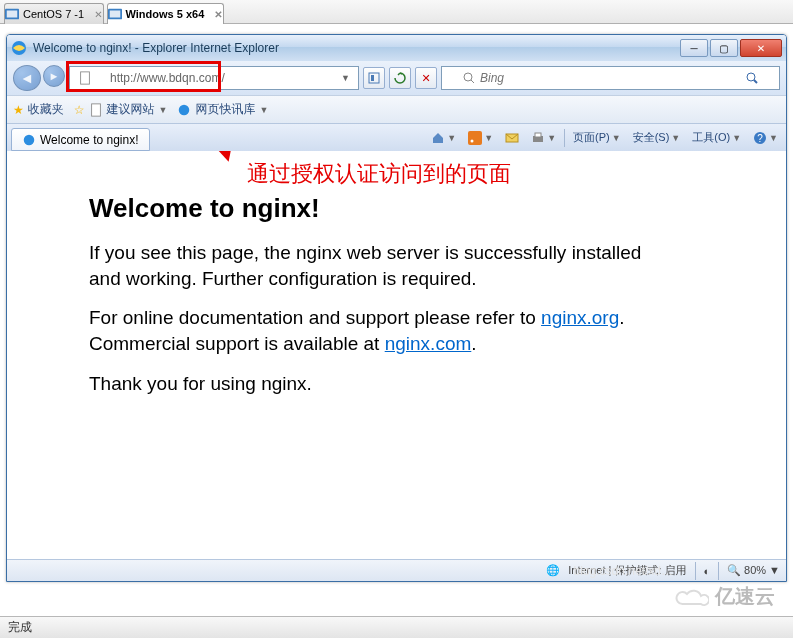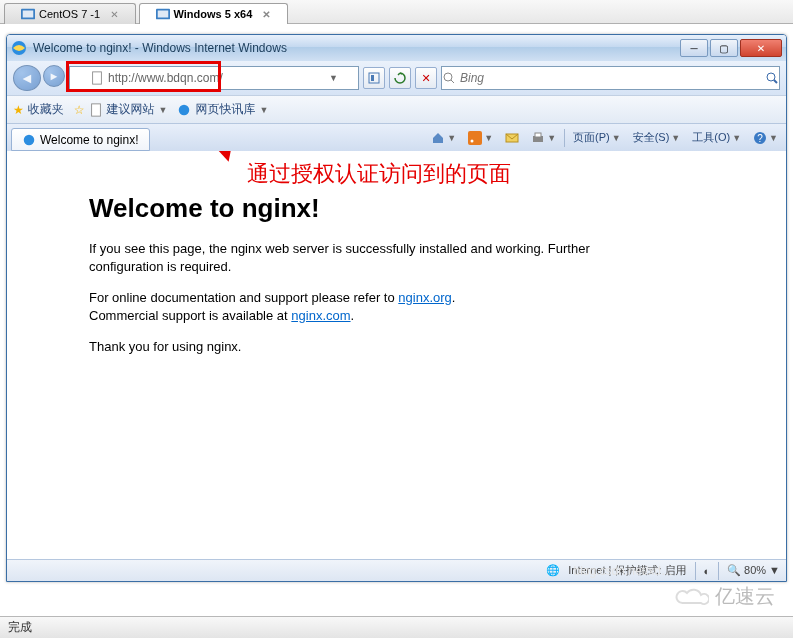--- a/index.html
+++ b/index.html
@@ -1,45 +1,45 @@
 <!DOCTYPE html>
 <html><head>
   <meta charset="utf-8">
   <style>
     * { margin: 0; padding: 0; box-sizing: border-box; font-family: "Microsoft YaHei", Tahoma, sans-serif; }
     body { width: 793px; height: 638px; background: #fff; overflow: hidden; position: relative; }
     
     
     .vm-tabs { height: 24px; background: linear-gradient(#f8f8f8, #e8e8e8); border-bottom: 1px solid #b0b0b0; display: flex; padding-left: 4px; }
-    .vm-tab { height: 21px; margin-top: 3px; padding: 2px 16px; font-size: 11px; display: flex; align-items: center; gap: 4px; background: linear-gradient(#f0f0f0, #dcdcdc); border: 1px solid #a0a0a0; border-bottom: none; border-radius: 3px 3px 0 0; margin-right: 3px; cursor: pointer; }
+    .vm-tab { height: 21px; margin-top: 3px; padding: 2px 0; font-size: 11px; display: flex; align-items: center; gap: 4px; background: linear-gradient(#f0f0f0, #dcdcdc); border: 1px solid #a0a0a0; border-bottom: none; border-radius: 3px 3px 0 0; margin-right: 3px; cursor: pointer; }
     .vm-tab.active { background: #fff; font-weight: bold; }
     .vm-tab .icon { width: 14px; height: 14px; }
     .vm-tab .close { margin-left: 6px; color: #888; cursor: pointer; font-size: 10px; }
     
     
     .window { margin: 10px 6px 0; border: 1px solid #3a6ea5; border-radius: 4px 4px 0 0; box-shadow: 0 0 3px rgba(0,0,0,0.3); }
     .titlebar { height: 26px; background: linear-gradient(#e8f0fb, #c5d9f0 45%, #b0cce8 46%, #d0e0f3); border-radius: 3px 3px 0 0; display: flex; align-items: center; padding: 0 4px; gap: 6px; }
     .titlebar .ie-icon { width: 16px; height: 16px; }
     .titlebar .title { font-size: 12px; color: #1a3c5a; flex: 1; }
     .win-buttons { display: flex; gap: 2px; }
     .win-btn { width: 28px; height: 18px; background: linear-gradient(#f0f4fa, #c8d8ee); border: 1px solid #7a9ac0; border-radius: 2px; display: flex; align-items: center; justify-content: center; cursor: pointer; font-size: 10px; }
     .win-btn.close { background: linear-gradient(#f08070, #d04530); color: #fff; border-color: #a03020; width: 42px; }
     
     
     .nav-row { height: 34px; background: linear-gradient(#eaf1fb, #d6e3f5); display: flex; align-items: center; padding: 0 6px; gap: 4px; }
     .nav-arrows { display: flex; gap: 2px; }
     .nav-arrow { width: 28px; height: 26px; background: radial-gradient(circle at 30% 30%, #6fa3e0, #2b68b5); border: 1px solid #1a4a85; border-radius: 50%; display: flex; align-items: center; justify-content: center; color: #fff; cursor: pointer; font-size: 14px; }
     .nav-arrow.dim { opacity: 0.55; }
     .addr-wrap { position: relative; }
-    .addr-bar { width: 290px; height: 24px; background: #fff; border: 1px solid #7f9db9; display: flex; align-items: center; padding: 0 20px; gap: 4px; }
+    .addr-bar { width: 290px; height: 24px; background: #fff; border: 1px solid #7f9db9; display: flex; align-items: center; padding: 0 8px; gap: 18px; }
     .addr-bar input { border: none; outline: none; flex: 1; font-size: 12px; color: #666; }
     .red-box { position: absolute; left: -3px; top: -5px; width: 155px; height: 31px; border: 3px solid #e50000; pointer-events: none; }
     .small-btn { width: 22px; height: 22px; background: linear-gradient(#fefefe, #e4eaf3); border: 1px solid #96aed0; border-radius: 2px; display: flex; align-items: center; justify-content: center; cursor: pointer; font-size: 11px; }
     .small-btn.red { color: #c00; }
-    .search-box { flex: 1; height: 24px; background: #fff; border: 1px solid #7f9db9; display: flex; align-items: center; padding: 0 0; gap: 4px; }
+    .search-box { flex: 1; height: 24px; background: #fff; border: 1px solid #7f9db9; display: flex; align-items: center; padding: 0 20px; gap: 4px; }
     .search-box input { border: none; outline: none; flex: 1; font-size: 12px; font-style: italic; color: #888; }
     
     
     .fav-bar { height: 28px; background: linear-gradient(#f5f8fc, #e2eaf5); border-top: 1px solid #c2d0e3; display: flex; align-items: center; padding: 0 6px; gap: 10px; font-size: 12px; color: #2a4a7a; }
     .fav-item { display: flex; align-items: center; gap: 4px; cursor: pointer; }
     .star { color: #f5b301; }
     .dd { font-size: 9px; color: #666; }
     
     
     .tab-bar { height: 28px; background: linear-gradient(#e8effa, #d0ddf0); border-top: 1px solid #b5c7df; display: flex; align-items: center; padding: 0 4px; justify-content: space-between; }
@@ -47,33 +47,33 @@
     .tab-tools { display: flex; align-items: center; gap: 4px; font-size: 11px; color: #2a4a7a; }
     .tab-tools .tool { display: flex; align-items: center; gap: 2px; padding: 2px 4px; cursor: pointer; }
     .sep { width: 1px; height: 18px; background: #a5b8d3; }
     
     
     .page-content { height: 408px; background: #fff; overflow: auto; position: relative; padding: 14px 0 0 82px; }
     .annotation { position: absolute; left: 212px; top: 8px; color: #e50000; font-size: 22px; font-family: "SimSun", serif; margin-left: 28px; }
     .arrow-svg { position: absolute; left: 140px; top: -70px; pointer-events: none; }
     .nginx { font-family: Verdana, Tahoma, sans-serif; color: #000; max-width: 560px; }
     .nginx h1 { font-size: 26px; font-weight: bold; margin: 28px 0 16px; }
-    .nginx p { font-size: 13px; margin-bottom: 14px; line-height: 1.35; }
+    .nginx p { font-size: 19px; margin-bottom: 14px; line-height: 1.35; }
     .nginx a { color: #0066cc; text-decoration: underline; }
     .nginx .em { }
     
     
     .status-bar { height: 22px; background: linear-gradient(#f0f4fa, #dde6f3); border-top: 1px solid #b5c7df; display: flex; align-items: center; font-size: 11px; color: #444; padding: 0 6px; justify-content: space-between; }
     .status-right { display: flex; align-items: center; gap: 8px; }
     
     
     .app-status { position: absolute; bottom: 0; left: 0; right: 0; height: 22px; background: linear-gradient(#f8f8f8, #e4e4e4); border-top: 1px solid #b8b8b8; font-size: 12px; padding: 2px 8px; color: #333; display: flex; }
     
     
-    .watermark { position: absolute; right: 18px; bottom: 28px; font-size: 20px; color: #bbb; display: flex; align-items: center; gap: 6px; font-family: "Microsoft YaHei"; }
+    .watermark { position: absolute; right: 18px; bottom: 28px; font-size: 20px; color: #bbb; display: flex; align-items: flex-end; gap: 6px; font-family: "Microsoft YaHei"; font-weight: bold; }
     .watermark svg { opacity: 0.5; }
     .faint-url { position: absolute; right: 120px; bottom: 60px; font-size: 12px; color: #e5e5e5; text-align: center; }
     .icon-page { width: 14px; height: 14px; }
   </style>
 </head>
 <body>
 
 <div class="vm-tabs">
   <div class="vm-tab">
     <svg class="icon" viewBox="0 0 16 16">
@@ -92,21 +92,21 @@
     <span class="close">✕</span>
   </div>
 </div>
 
 <div class="window">
   <div class="titlebar">
     <svg class="ie-icon" viewBox="0 0 16 16">
         <circle cx="8" cy="8" r="7" fill="#2b8de0"></circle>
         <path d="M2 8 Q8 2 14 8 Q8 14 2 8" fill="#fed850"></path>
       </svg>
-    <span class="title">Welcome to nginx! - Windows Internet Windows</span>
+    <span class="title">Welcome to nginx! - Explorer Internet Explorer</span>
     <div class="win-buttons">
       <div class="win-btn">─</div>
       <div class="win-btn">▢</div>
       <div class="win-btn close">✕</div>
     </div>
   </div>
 
   <div class="nav-row">
     <div class="nav-arrows">
       <div class="nav-arrow dim">◄</div>

